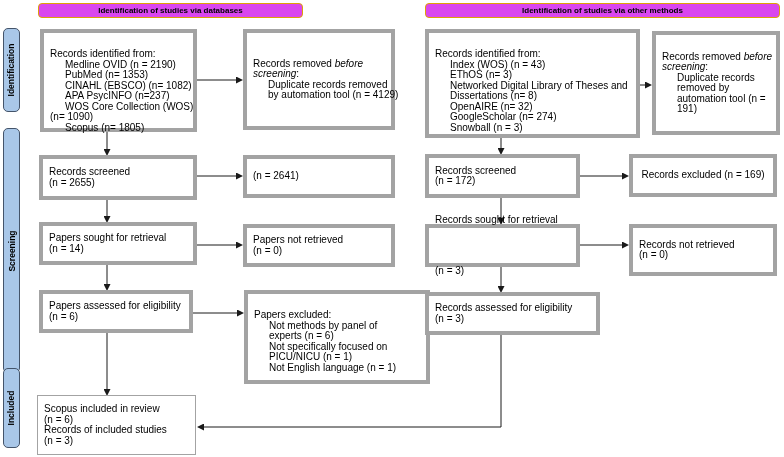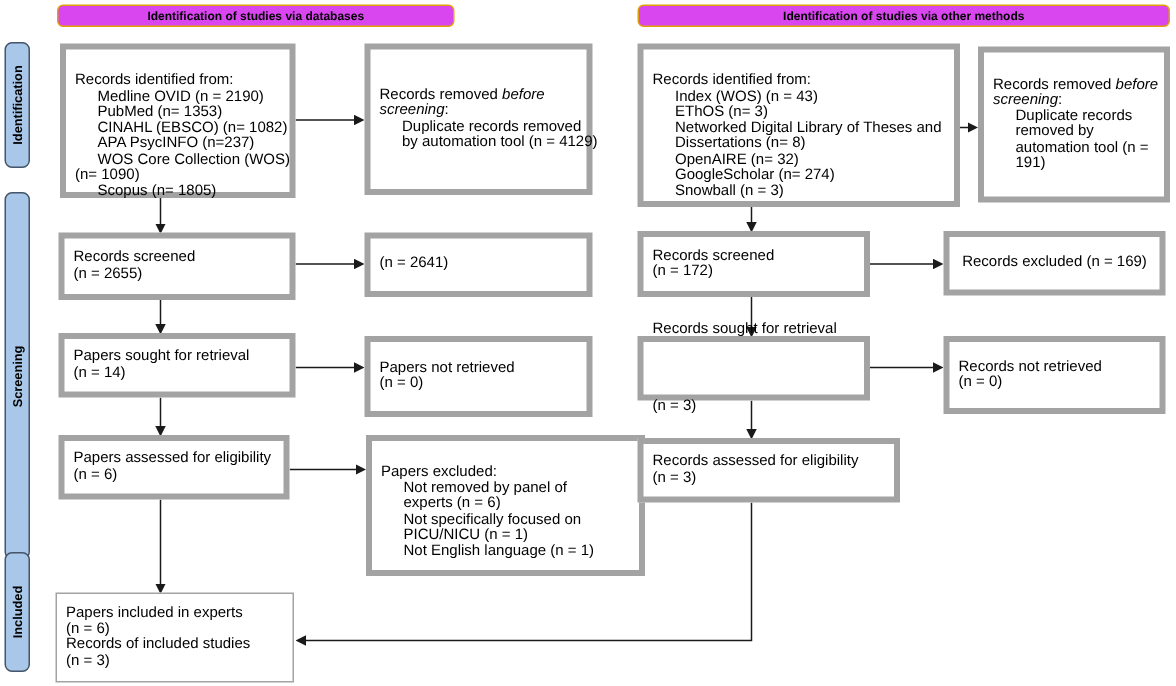--- a/index.html
+++ b/index.html
@@ -99,41 +99,41 @@
 
   <div class="box vc" style="left:243px;top:155px;width:152px;height:43px;">
     <div class="ln">(n = 2641)</div>
   </div>
 
   <div class="box vc" style="left:39px;top:222px;width:158px;height:43px;">
     <div class="ln">Papers sought for retrieval</div>
     <div class="ln">(n = 14)</div>
   </div>
 
-  <div class="box vc" style="left:243px;top:224px;width:152px;height:54px;">
+  <div class="box vc" style="left:243px;top:224px;width:152px;height:43px;">
     <div class="ln">Papers not retrieved</div>
     <div class="ln">(n = 0)</div>
   </div>
 
   <div class="box vc" style="left:39px;top:290px;width:154px;height:43px;">
     <div class="ln">Papers assessed for eligibility</div>
     <div class="ln">(n = 6)</div>
   </div>
 
   <div class="box" style="left:244px;top:290px;width:186px;height:94px;">
     <div class="ln">Papers excluded:</div>
-    <div class="ln ind">Not removed by panel of</div>
+    <div class="ln ind">Not methods by panel of</div>
     <div class="ln ind">experts (n = 6)</div>
     <div class="ln ind">Not specifically focused on</div>
     <div class="ln ind">PICU/NICU (n = 1)</div>
     <div class="ln ind">Not English language (n = 1)</div>
   </div>
 
   <div class="box vc thick" style="left:37px;top:395px;width:159px;height:60px;">
-    <div class="ln">Papers included in experts</div>
+    <div class="ln">Scopus included in review</div>
     <div class="ln">(n = 6)</div>
     <div class="ln">Records of included studies</div>
     <div class="ln">(n = 3)</div>
   </div>
 
   <div class="box" style="left:425px;top:29px;width:215px;height:109px;">
     <div class="ln">Records identified from:</div>
     <div class="ln ind">Index (WOS) (n = 43)</div>
     <div class="ln ind">EThOS (n= 3)</div>
     <div class="ln ind">Networked Digital Library of Theses and</div>

